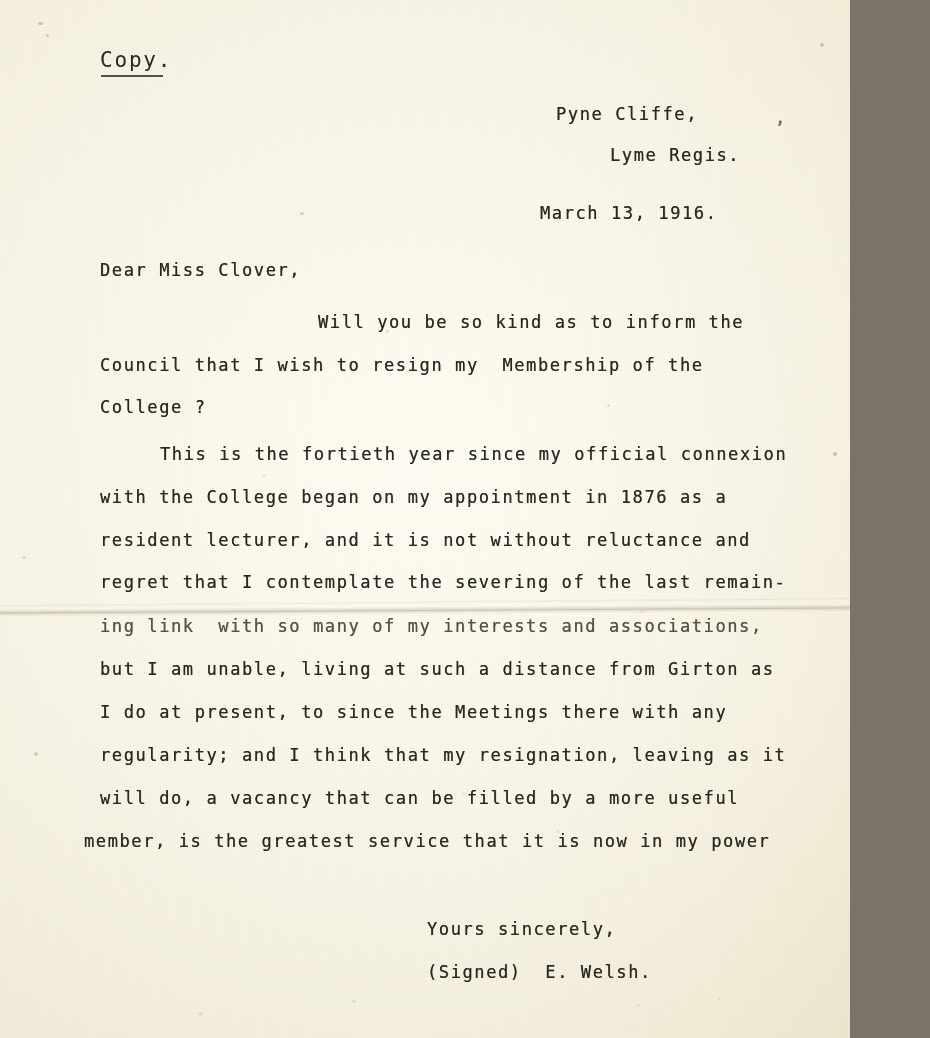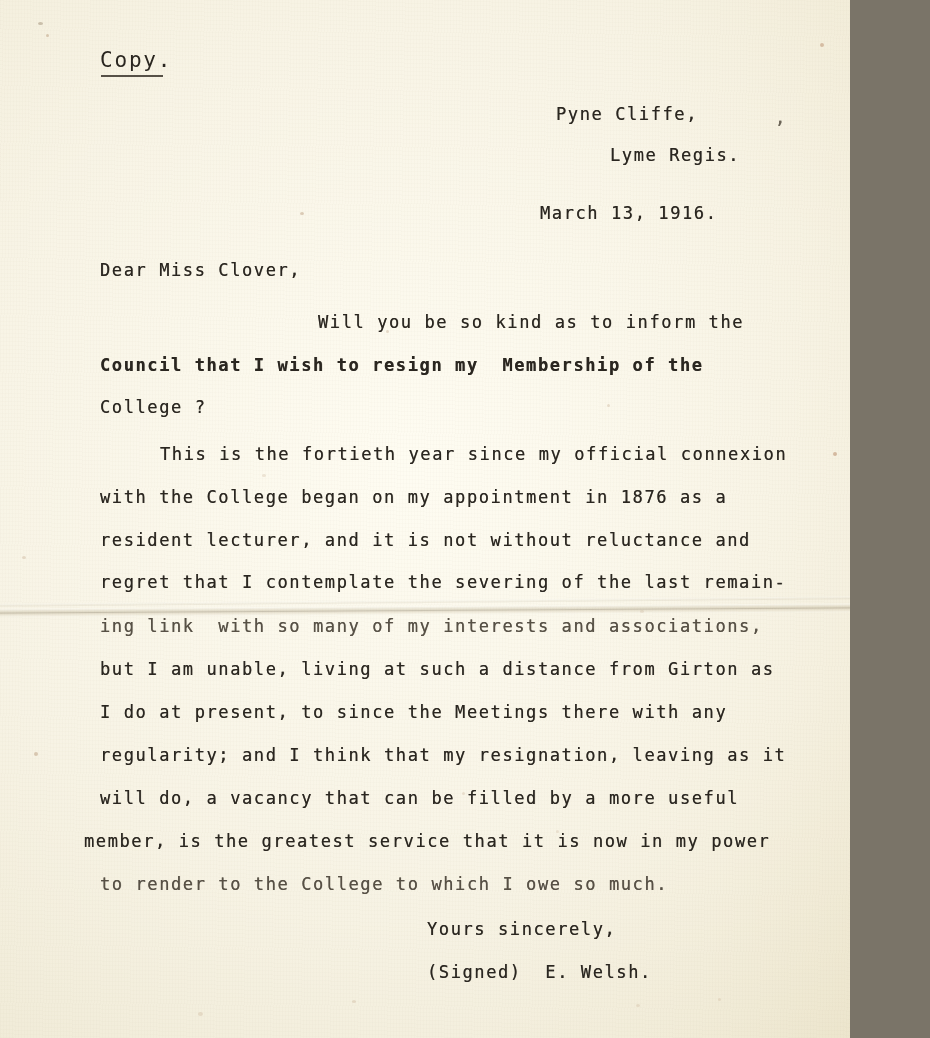--- a/index.html
+++ b/index.html
@@ -191,32 +191,31 @@
 
     <div class="line" style="left:556px; top:106px;">Pyne Cliffe,</div>
     <div class="line faint" style="left:775px; top:110px; font-size:17px;">,</div>
     <div class="line" style="left:610px; top:147px;">Lyme Regis.</div>
 
     <div class="line" style="left:540px; top:205px;">March 13, 1916.</div>
 
     <div class="line" style="left:100px; top:262px;">Dear Miss Clover,</div>
 
     <div class="line" style="left:318px; top:314px;">Will you be so kind as to inform the</div>
-    <div class="line" style="left:100px; top:357px;font-weight:bold;">Council that I wish to resign my  Membership of the</div>
+    <div class="line" style="left:100px; top:357px;">Council that I wish to resign my  Membership of the</div>
     <div class="line" style="left:100px; top:399px;">College ?</div>
 
     <div class="line" style="left:160px; top:446px;">This is the fortieth year since my official connexion</div>
     <div class="line" style="left:100px; top:489px;">with the College began on my appointment in 1876 as a</div>
     <div class="line" style="left:100px; top:532px;">resident lecturer, and it is not without reluctance and</div>
     <div class="line" style="left:100px; top:574px;">regret that I contemplate the severing of the last remain-</div>
     <div class="line dim" style="left:100px; top:618px;">ing link  with so many of my interests and associations,</div>
     <div class="line" style="left:100px; top:661px;">but I am unable, living at such a distance from Girton as</div>
     <div class="line" style="left:100px; top:704px;">I do at present, to since the Meetings there with any</div>
     <div class="line" style="left:100px; top:747px;">regularity; and I think that my resignation, leaving as it</div>
     <div class="line" style="left:100px; top:790px;">will do, a vacancy that can be filled by a more useful</div>
     <div class="line" style="left:84px; top:833px;">member, is the greatest service that it is now in my power</div>
-    <div class="line dim" style="left:100px; top:876px;">to render to the College to which I owe so much.</div>
 
     <div class="line" style="left:427px; top:921px;">Yours sincerely,</div>
     <div class="line" style="left:427px; top:964px;">(Signed)  E. Welsh.</div>
 
   </div>
 </div>
 
 </body></html>

